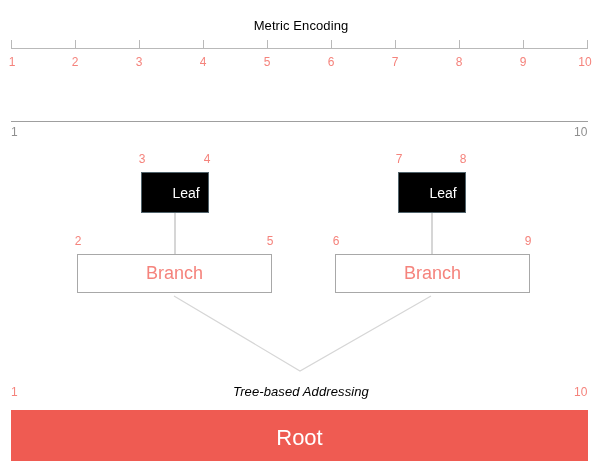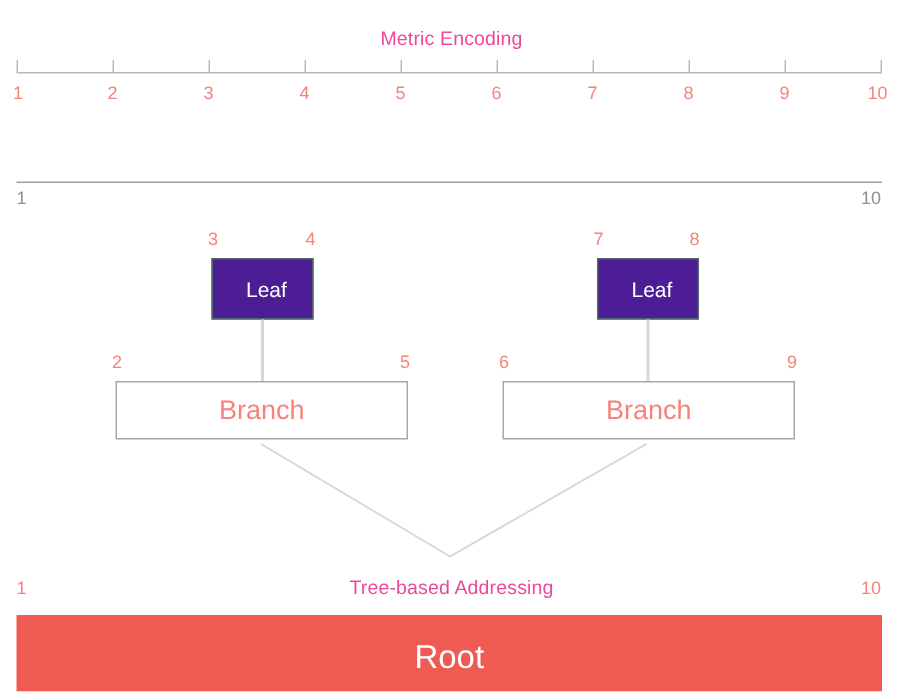--- a/index.html
+++ b/index.html
@@ -18,21 +18,21 @@
     background: #ffffff;
     overflow: hidden;
   }
 
   .section-title {
     position: absolute;
     width: 100%;
     left: 0;
     text-align: center;
     font-size: 13px;
-    color: #ec4899;
+    color: #000000;
     letter-spacing: 0.1px;
     white-space: nowrap;
   }
 
   
   .ruler {
     position: absolute;
     left: 11px;
     width: 577px;
     height: 1px;
@@ -65,26 +65,26 @@
   .gray-end-label {
     position: absolute;
     font-size: 12px;
     color: #8f8f8f;
     white-space: nowrap;
   }
 
   
   .leaf-box {
     position: absolute;
-    background: #4c1d95;
+    background: #000000;
     border: 1px solid #51636b;
     box-sizing: border-box;
     display: flex;
     align-items: center;
-    justify-content: flex-start;
+    justify-content: center;
     color: #ffffff;
     font-size: 14px;
     padding-left: 22px;
   }
   .branch-box {
     position: absolute;
     background: #ffffff;
     border: 1px solid #a8a8a8;
     box-sizing: border-box;
     display: flex;
@@ -198,21 +198,21 @@
 
   <div class="vconnector" style="left:431px; top:213px; height:41px;"></div>
 
   <div class="node-end-label" style="left:336px; top:234px;">6</div>
   <div class="node-end-label" style="left:528px; top:234px;">9</div>
 
   <div class="branch-box" style="left:335px; top:254px; width:195px; height:39px;">
     <span>Branch</span>
   </div>
 
-  <div class="section-title" style="top:384px;">Tree-based Addressing</div>
+  <div class="section-title" style="top:384px;font-style:italic;">Tree-based Addressing</div>
 
   <div class="root-end-label" style="left:11px; top:385px;">1</div>
   <div class="root-end-label" style="left:574px; top:385px;">10</div>
 
   <div class="root-bar" style="left:11px; top:410px; width:577px; height:56px;">
     <span>Root</span>
   </div>
 
 </div>
 

